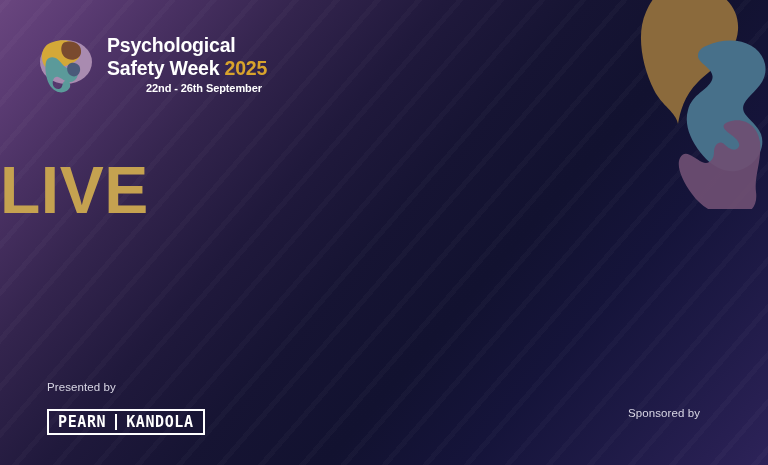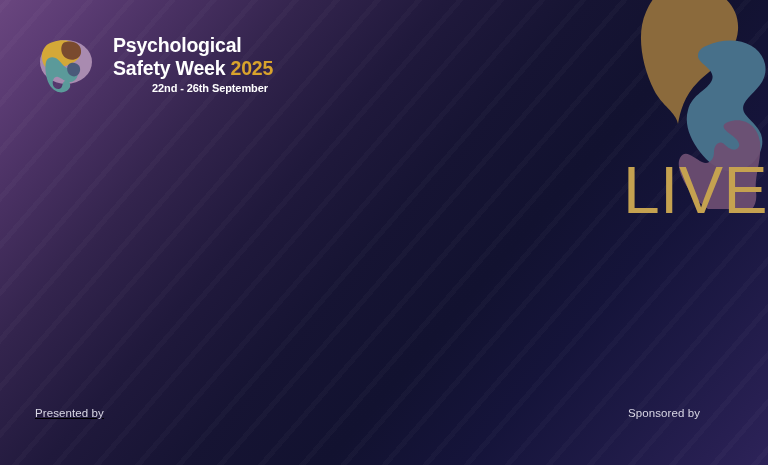--- a/index.html
+++ b/index.html
@@ -56,21 +56,21 @@
     pointer-events: none;
   }
 
   
   .brand {
     position: absolute;
     left: 33px;
     top: 33px;
     display: flex;
     align-items: center;
-    gap: 18px;
+    gap: 12px;
   }
   .brand-mark {
     width: 62px;
     height: 62px;
     flex: 0 0 auto;
   }
   .brand-text {
     display: flex;
     flex-direction: column;
     justify-content: center;
@@ -96,37 +96,37 @@
     white-space: nowrap;
     margin-left: 39px;
   }
 
   
   .headline {
     position: absolute;
     left: 0;
     right: 0;
     top: 158px;
-    text-align: right;
+    text-align: left;
     color: #c5a250;
     font-size: 66px;
-    font-weight: 400;
+    font-weight: 700;
     line-height: 0.98;
     letter-spacing: 0.5px;
   }
   .headline .ln {
     display: block;
   }
 
   
   .credit {
     position: absolute;
     bottom: 30px;
   }
-  .credit-presented { left: 35px; text-decoration: underline; }
+  .credit-presented { left: 47px; }
   .credit-sponsored { left: 606px; margin-left: 22px; }
 
   .credit-label {
     font-size: 11.5px;
     color: #d8d6e4;
     letter-spacing: 0.1px;
     margin-bottom: 16px;
   }
 
   
@@ -251,19 +251,24 @@
       <div class="brand-dates">22nd - 26th September</div>
     </div>
   </div>
 
   <div class="headline">
     <span class="ln">LIVE</span>
   </div>
 
   <div class="credit credit-presented">
     <div class="credit-label">Presented by</div>
+    <div class="pk-logo">
+      <span class="pk-word">PEARN</span>
+      <span class="pk-div"></span>
+      <span class="pk-word">KANDOLA</span>
+    </div>
   </div>
 
   <div class="credit credit-sponsored">
     <div class="credit-label">Sponsored by</div>
   </div>
 
 </div>
 
 </body></html>

